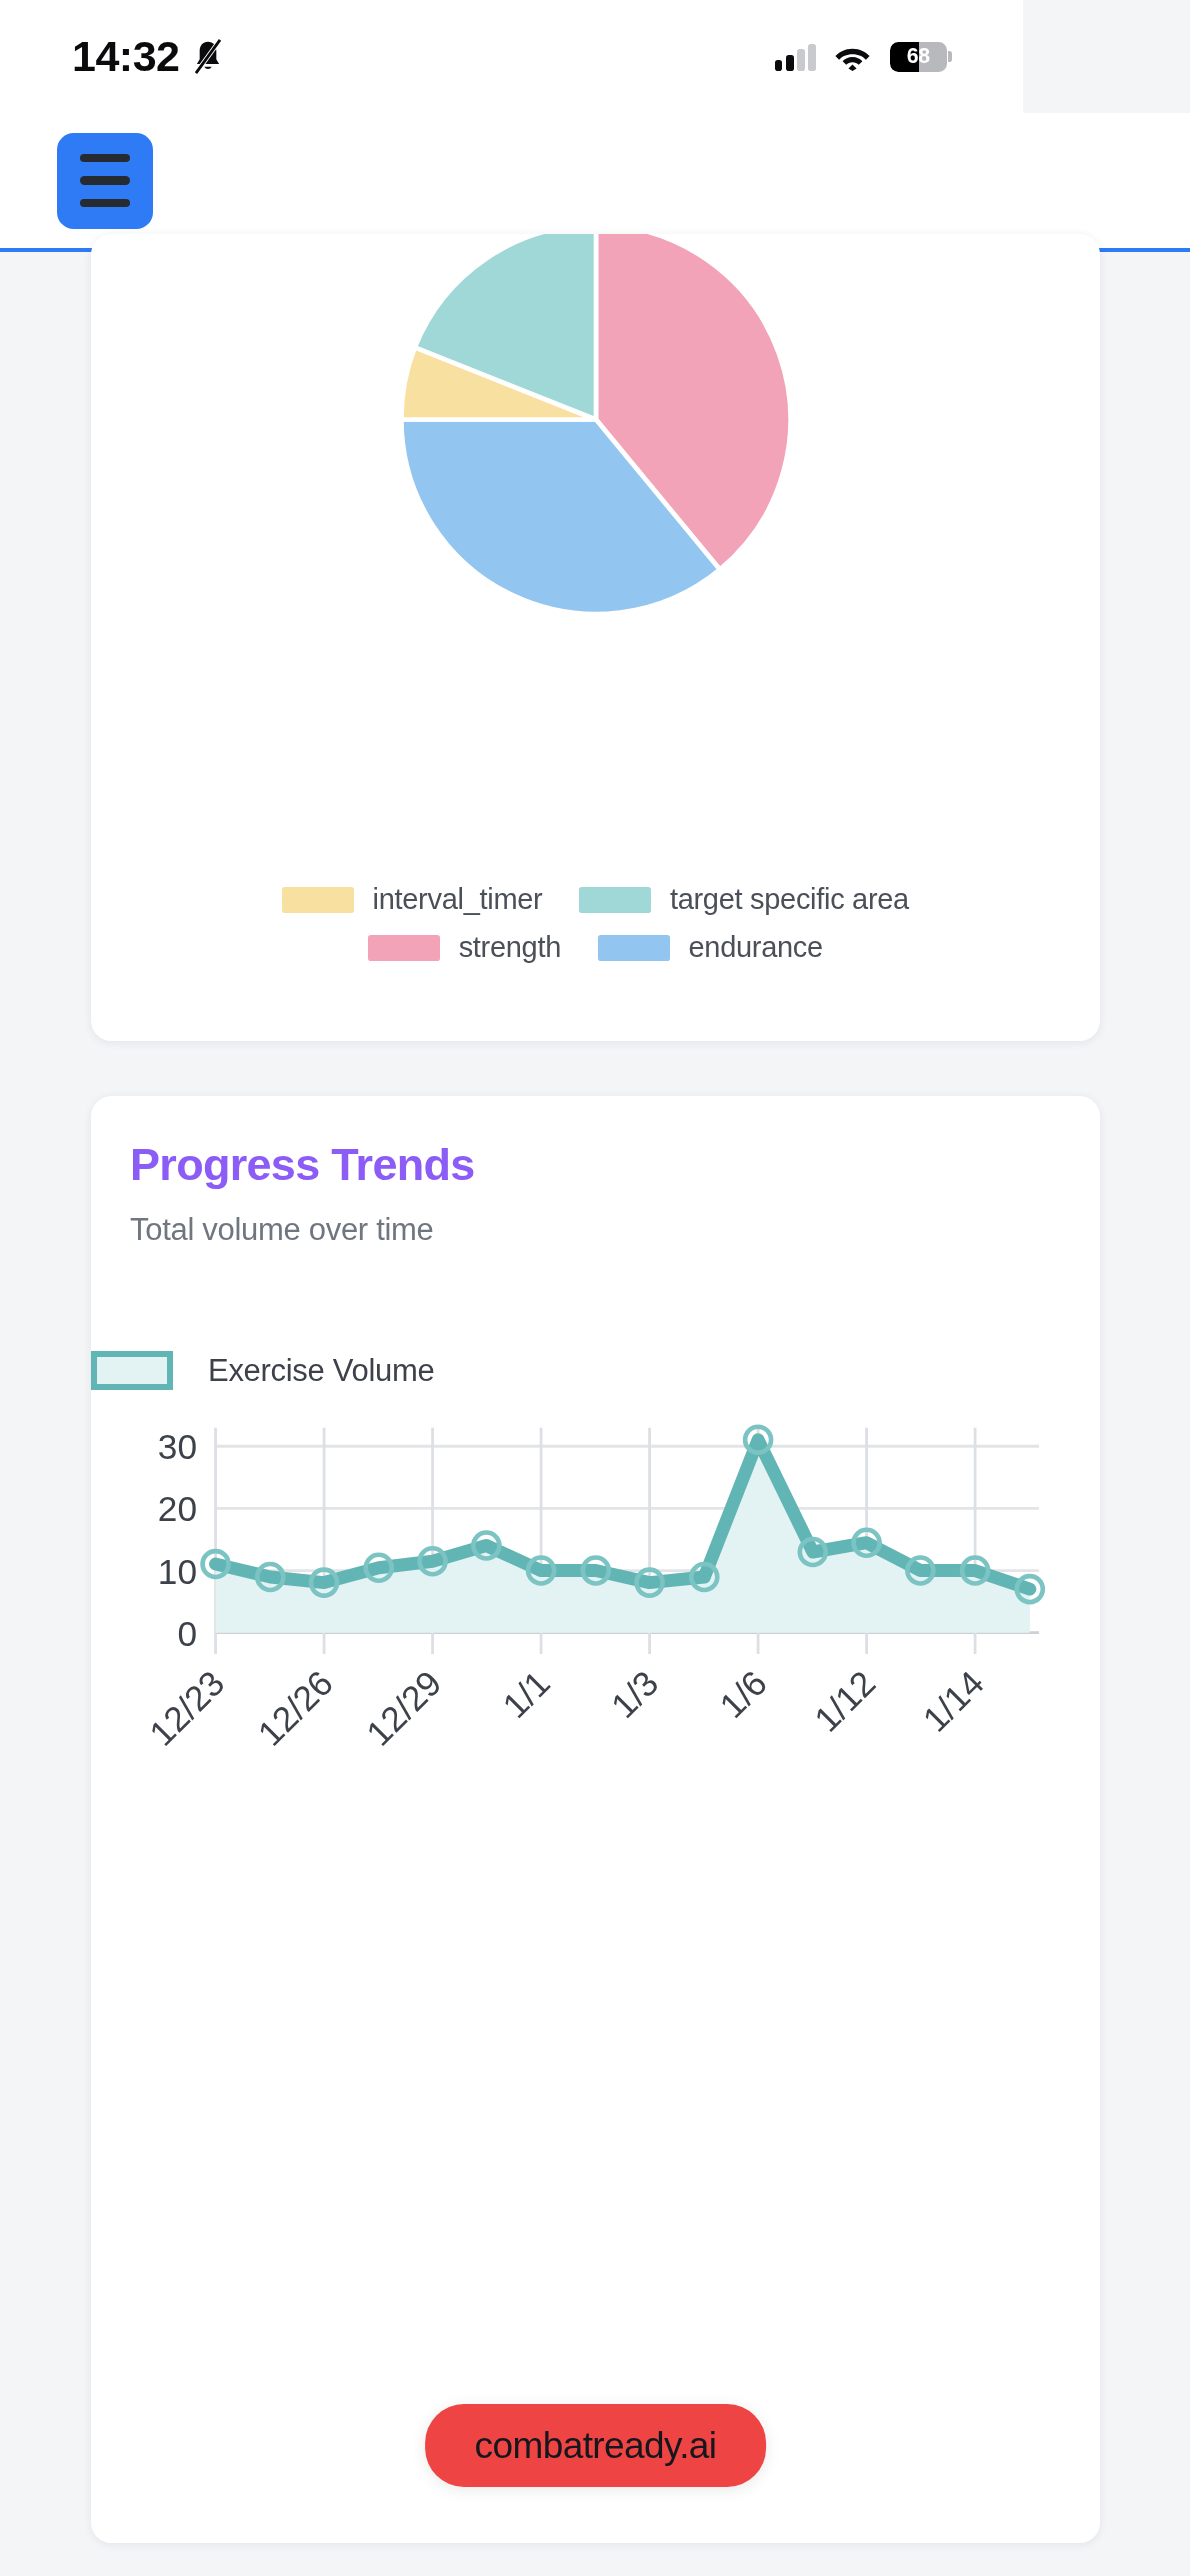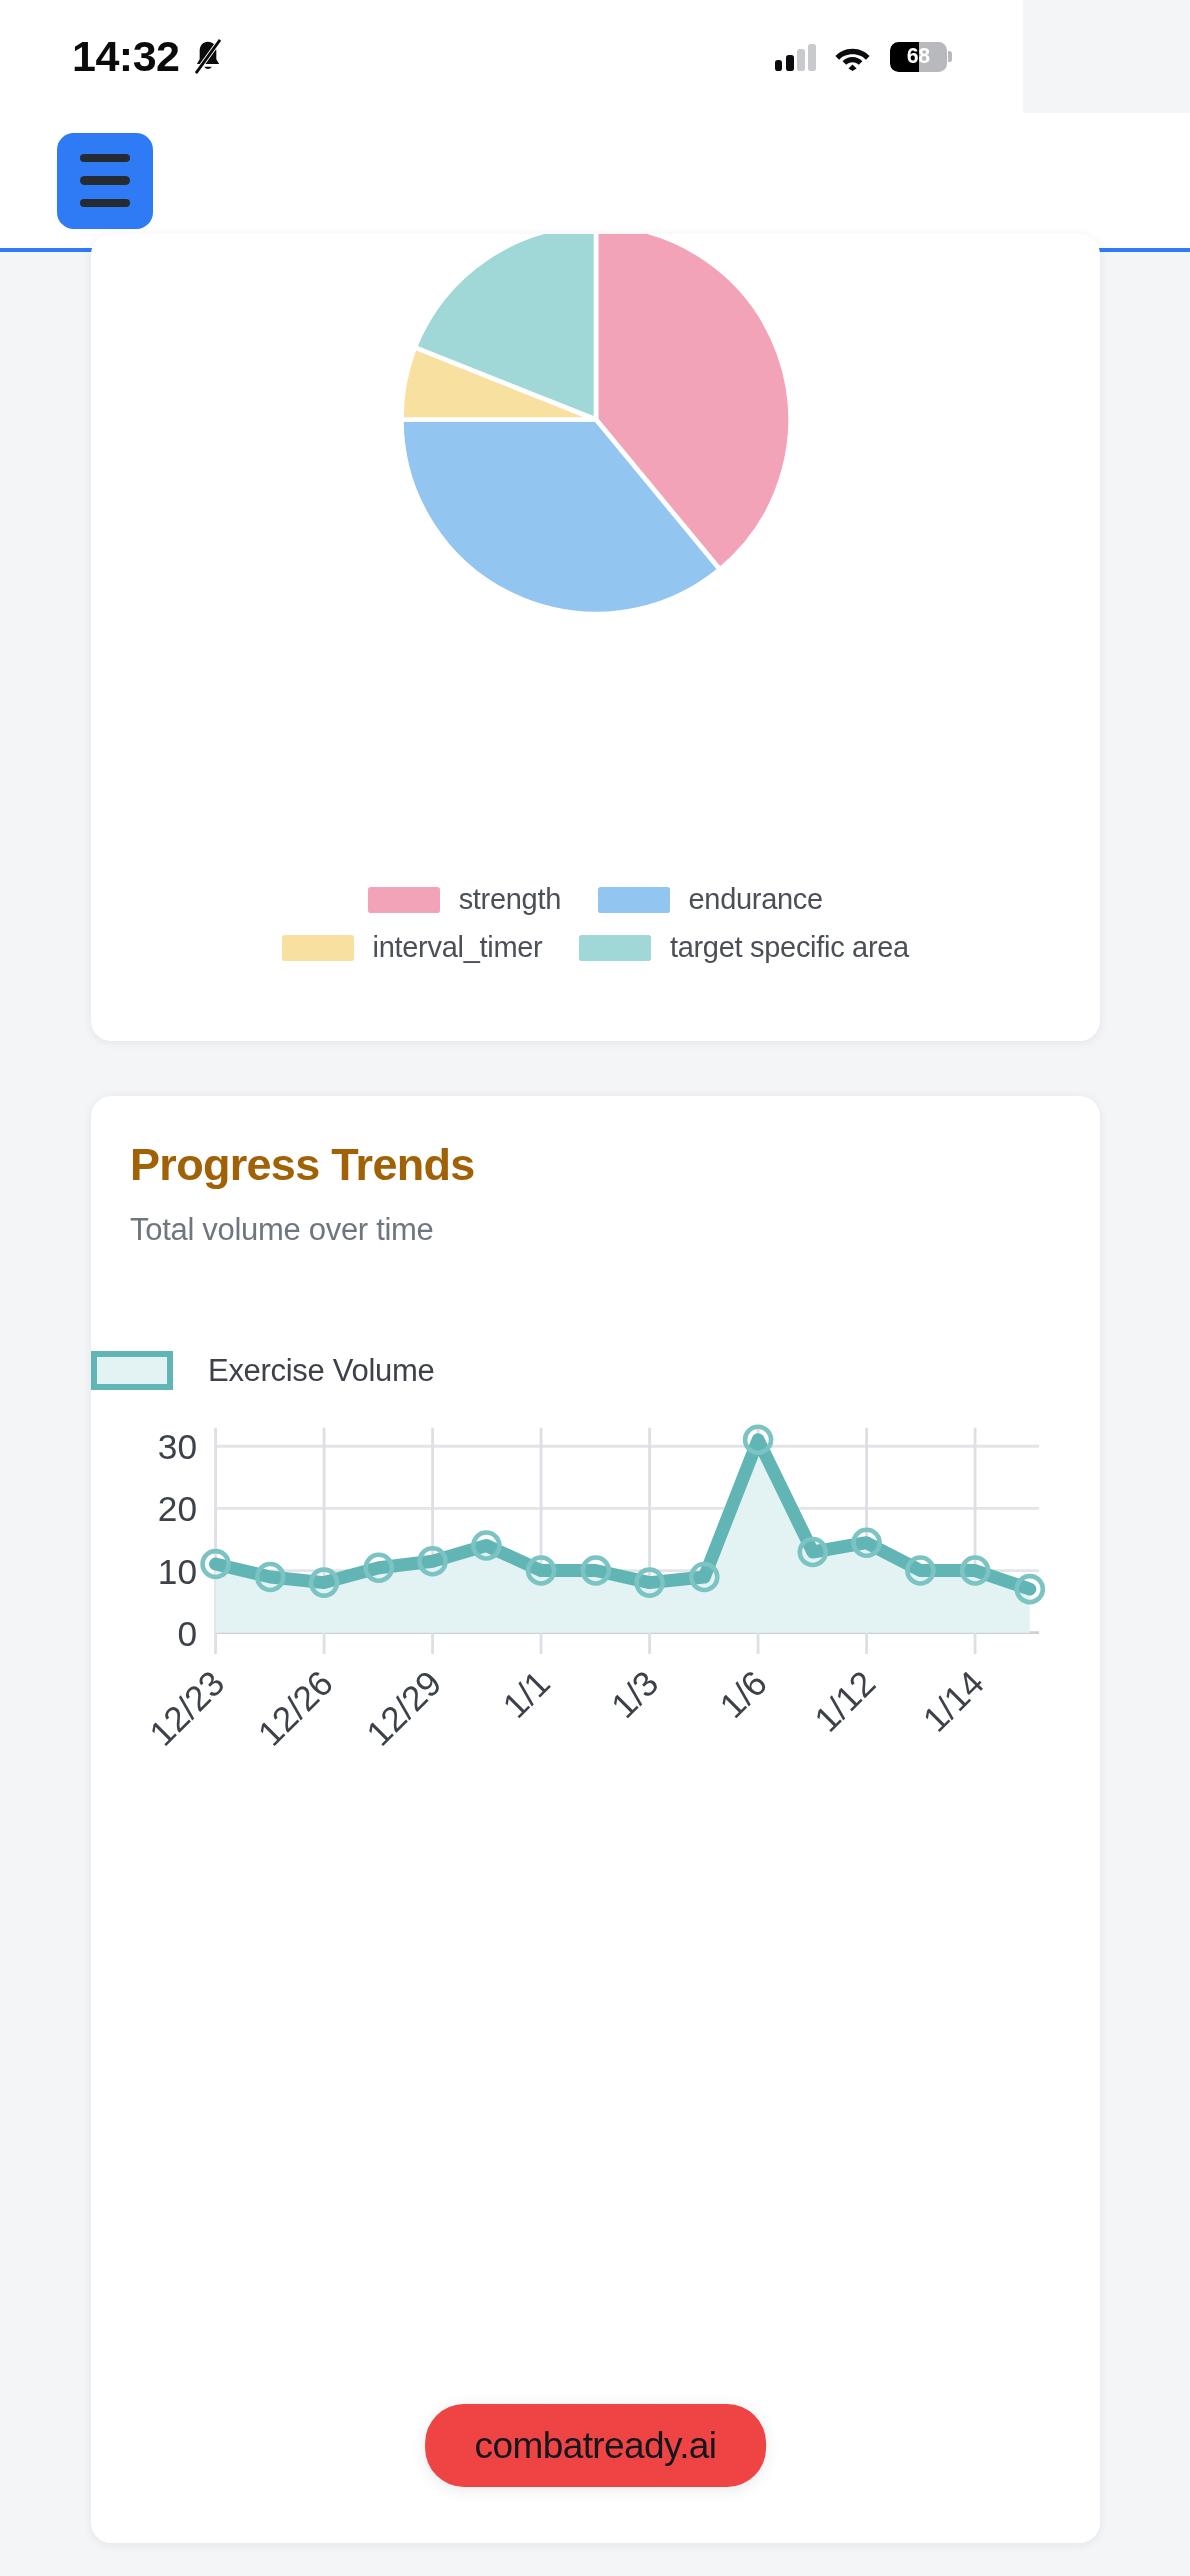--- a/index.html
+++ b/index.html
@@ -99,21 +99,21 @@
     display:flex; flex-direction:column; align-items:center; gap:15px;
   }
   .legend-row { display:flex; align-items:center; justify-content:center; gap:37px; }
   .legend-item { display:flex; align-items:center; gap:18.5px; }
   .legend-swatch { width:72px; height:26px; border-radius:2.8px; }
   .legend-label { font-size:29px; color:#4b5058; letter-spacing:-0.3px; }
 
   
   .line-title {
     position:absolute; left:39px; top:43px;
-    font-size:45px; font-weight:700; color:#a16207; letter-spacing:-0.7px;
+    font-size:45px; font-weight:700; color:#8b5cf6; letter-spacing:-0.7px;
   }
   .line-sub {
     position:absolute; left:39px; top:116px;
     font-size:31px; color:#6f7680; letter-spacing:-0.3px;
   }
   .chart-legend {
     position:absolute; left:0; right:0; top:255px;
     display:flex; align-items:center; justify-content:flex-start; gap:35px;
   }
   .chart-legend .swatch {
@@ -197,36 +197,36 @@
 
             <path d="M225 225 L15 225 A210 210 0 0 1 29.5 147.1 Z" fill="#f8e0a0" stroke="#ffffff" stroke-width="5"></path>
 
             <path d="M225 225 L29.5 147.1 A210 210 0 0 1 225 15 Z" fill="#a0d8d7" stroke="#ffffff" stroke-width="5"></path>
           </svg>
         </div>
 
         <div class="pie-legend">
           <div class="legend-row">
             <div class="legend-item">
+              <span class="legend-swatch" style="background:#f8e0a0"></span>
+              <span class="legend-label">interval_timer</span>
+            </div>
+            <div class="legend-item">
+              <span class="legend-swatch" style="background:#a0d8d7"></span>
+              <span class="legend-label">target specific area</span>
+            </div>
+          </div>
+          <div class="legend-row">
+            <div class="legend-item">
               <span class="legend-swatch" style="background:#f2a3b8"></span>
               <span class="legend-label">strength</span>
             </div>
             <div class="legend-item">
               <span class="legend-swatch" style="background:#92c5f0"></span>
               <span class="legend-label">endurance</span>
-            </div>
-          </div>
-          <div class="legend-row">
-            <div class="legend-item">
-              <span class="legend-swatch" style="background:#f8e0a0"></span>
-              <span class="legend-label">interval_timer</span>
-            </div>
-            <div class="legend-item">
-              <span class="legend-swatch" style="background:#a0d8d7"></span>
-              <span class="legend-label">target specific area</span>
             </div>
           </div>
         </div>
       </div>
     </div>
 
     <div class="card card-line">
       <div class="line-title">Progress Trends</div>
       <div class="line-sub">Total volume over time</div>
 

